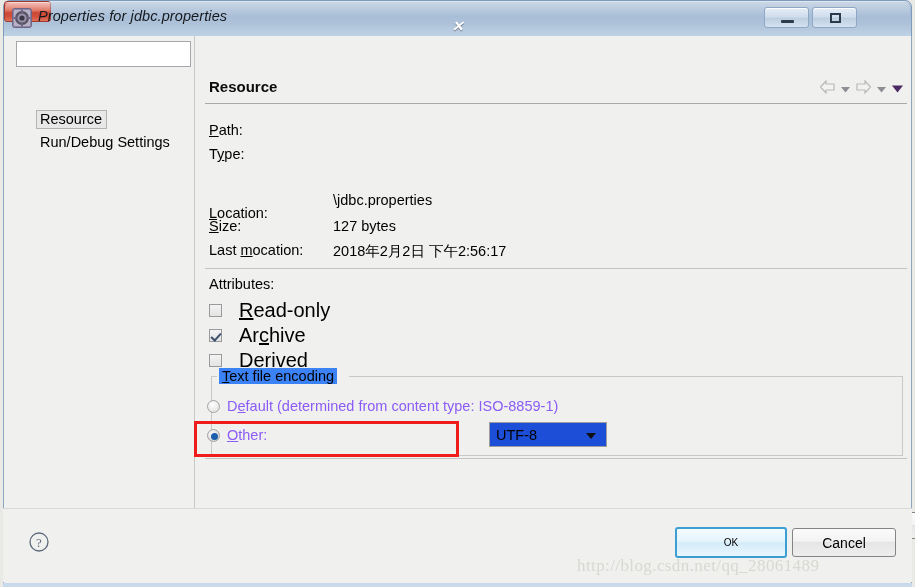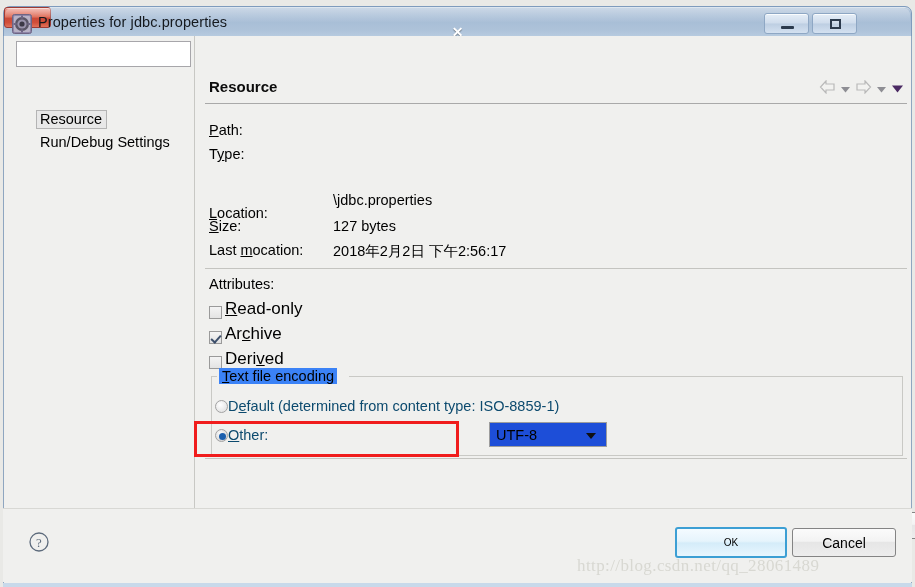--- a/index.html
+++ b/index.html
@@ -14,26 +14,27 @@
   .window {
     position: absolute;
     left: 0; top: 0;
     width: 915px; height: 587px;
     background: #e9e9e6;
   }
 
   
   .titlebar {
     position: absolute;
-    left: 3px; top: 6px;
+    left: 3px; top: 0;
     width: 909px; height: 52px;
     background: linear-gradient(to bottom, #9fb7d2 0%, #adc2d9 45%, #bfd2e5 70%, #cddeef 100%);
     border: 1px solid #7e9bbd;
     border-radius: 7px 7px 0 0;
     box-shadow: inset 0 1px 0 rgba(255,255,255,0.65);
+    font-style: italic;
   }
   .titlebar-inner-glow {
     position: absolute; left: 1px; top: 1px; right: 1px; height: 14px;
     border-radius: 6px 6px 0 0;
     background: linear-gradient(to bottom, rgba(255,255,255,0.45), rgba(255,255,255,0.02));
     pointer-events: none;
   }
   .title-icon {
     position: absolute; left: 8px; top: 7px;
     width: 20px; height: 20px;
@@ -200,22 +201,22 @@
 
   .sep-1 {
     position: absolute; left: 4px; top: 232px;
     width: 702px; height: 1px; background: #c4c4c0;
   }
 
   .attr-title { position: absolute; left: 8px; top: 240px; font-size: 14.5px; color: #000; }
 
   .cb-row {
     position: absolute; left: 8px;
-    font-size: 17px; color: #000;
-    display: flex; align-items: flex-end; gap: 3px;
+    font-size: 20px; color: #000;
+    display: flex; align-items: center; gap: 17px;
     white-space: nowrap;
   }
   .cb-readonly { top: 263px; }
   .cb-archive  { top: 288px; }
   .cb-derived  { top: 313px; }
   .checkbox {
     width: 13px; height: 13px;
     background: linear-gradient(to bottom, #f4f4f4, #e3e3e3);
     border: 1px solid #9a9a9a;
     position: relative;
@@ -242,23 +243,23 @@
   }
   .groupbox-topline-r {
     position: absolute; left: 148px; top: 340px; width: 554px; height: 1px; background: #c9c9c5;
   }
   .groupbox-title {
     position: absolute; left: 18px; top: 332px;
     font-size: 14.5px; color: #000; background: #3b82f6; padding: 0 3px;
   }
 
   .radio-row {
-    position: absolute; left: 14px;
-    font-size: 14.5px; color: #0c4a6e;
-    display: flex; align-items: center; 
+    position: absolute; left: 6px;
+    font-size: 14.5px; color: #8b5cf6;
+    display: flex; align-items: center; gap: 7px;
     white-space: nowrap;
   }
   .radio-default { top: 362px; }
   .radio-other   { top: 391px; }
   .radio {
     width: 13px; height: 13px; border-radius: 50%;
     background: radial-gradient(circle at 40% 35%, #ffffff, #e6e6e6 70%);
     border: 1px solid #a2a2a2;
     position: relative; flex: none;
   }

